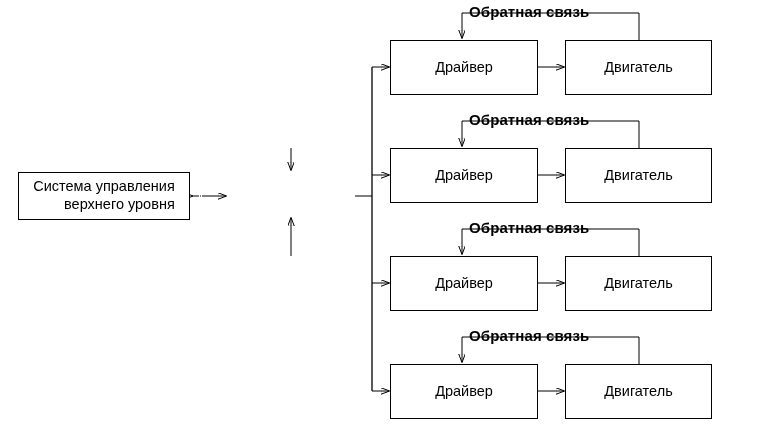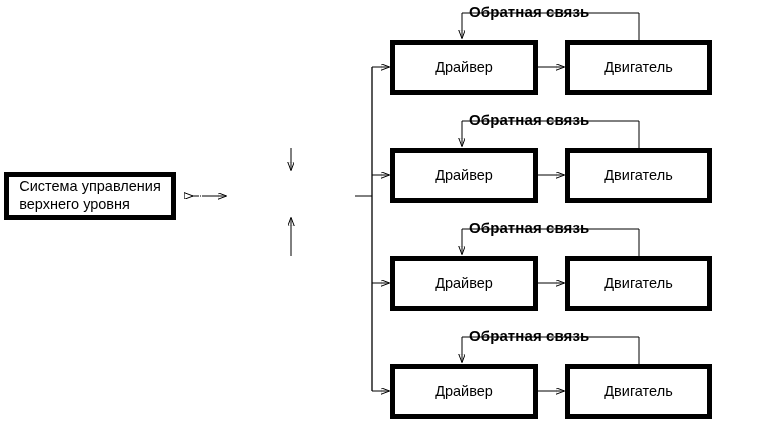--- a/index.html
+++ b/index.html
@@ -11,26 +11,26 @@
     position: relative;
     width: 773px;
     height: 427px;
     background: #ffffff;
     font-family: "Liberation Sans", sans-serif;
     overflow: hidden;
   }
   .box {
     position: absolute;
     box-sizing: border-box;
-    border: 5px solid #000000;
+    border: 1px solid #000000;
     background: #ffffff;
     display: flex;
     align-items: center;
     justify-content: center;
-    text-align: left;
+    text-align: right;
     color: #000000;
     line-height: 1.22;
     white-space: pre-line;
   }
   .box-lg { font-size: 14.5px; }
   .fb-label {
     position: absolute;
     font-size: 15px;
     color: #000000;
     white-space: nowrap;
@@ -119,21 +119,21 @@
       <polyline class="thin" points="639,148 639,121 462,121 462,146" marker-end="url(#arr)"></polyline>
     </g>
     <g>
       <polyline class="thin" points="639,256 639,229 462,229 462,254" marker-end="url(#arr)"></polyline>
     </g>
     <g>
       <polyline class="thin" points="639,364 639,337 462,337 462,362" marker-end="url(#arr)"></polyline>
     </g>
   </svg>
 
-  <div class="box box-lg" style="left:4px; top:172px; width:172px; height:48px;">Система управления
+  <div class="box box-lg" style="left:18px; top:172px; width:172px; height:48px;">Система управления
 верхнего уровня</div>
 
 
 
 
   <div class="fb-label" style="left:469px; top:3px;">Обратная связь</div>
   <div class="box box-lg" style="left:390px; top:40px; width:148px; height:55px;">Драйвер</div>
   <div class="box box-lg" style="left:565px; top:40px; width:147px; height:55px;">Двигатель</div>
 
   <div class="fb-label" style="left:469px; top:111px;">Обратная связь</div>

